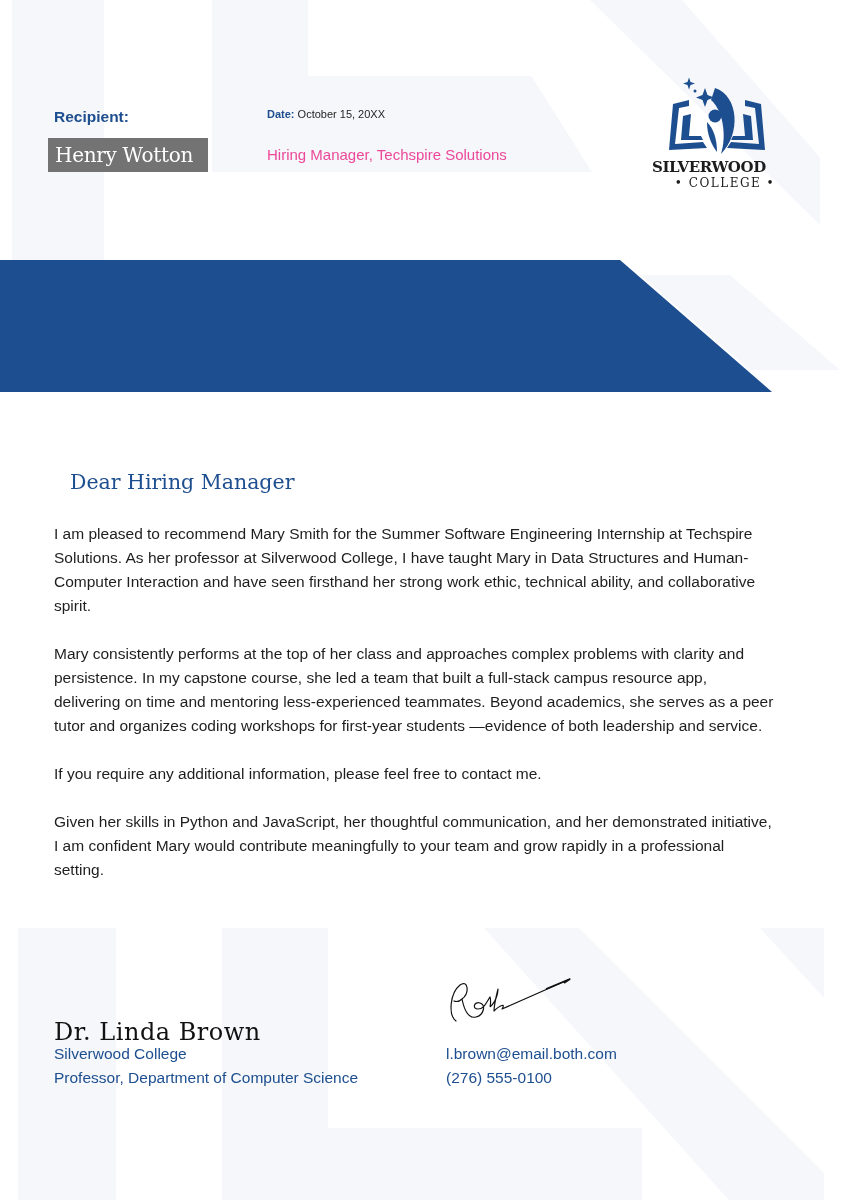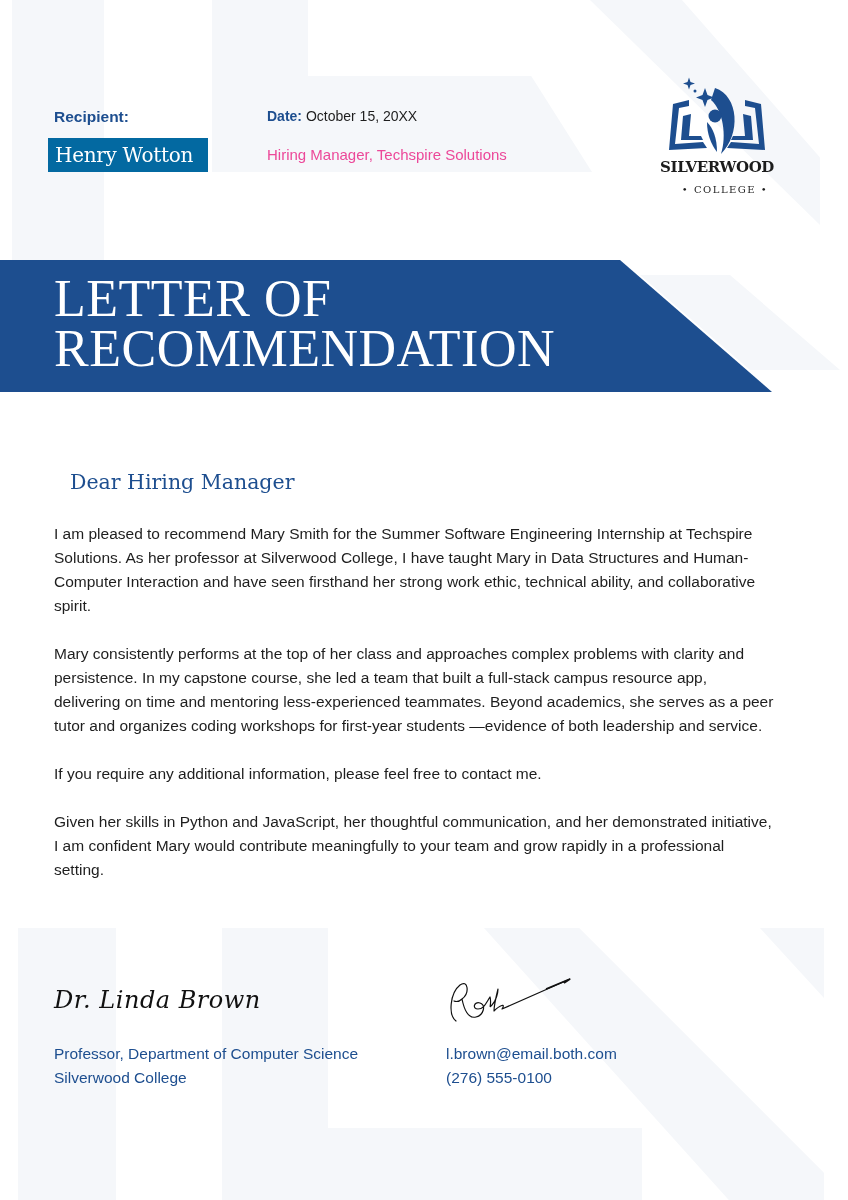--- a/index.html
+++ b/index.html
@@ -12,43 +12,43 @@
   .bg-shape { position: absolute; background: #f5f7fa; z-index: 0; }
   .page { position: absolute; inset: 0; z-index: 1; padding-left: 8px; }
 
   .recipient-label {
     position: absolute; left: 54px; top: 108px;
     font-size: 15.5px; font-weight: bold; color: #1d4e8f;
   }
   .recipient-name {
     position: absolute; left: 48px; top: 138px; height: 34px;
     padding: 0 7px; box-sizing: border-box; width: 160px;
-    background: #0369a1; color: #fff;
+    background: #737373; color: #fff;
     font-family: "DejaVu Serif", "Liberation Serif", serif;
     font-size: 20px; line-height: 34px; white-space: nowrap; letter-spacing: -0.3px;
   }
   .date-line {
-    position: absolute; left: 267px; top: 108px; font-size: 14px; color: #1e1e1e;
+    position: absolute; left: 267px; top: 108px; font-size: 11px; color: #1e1e1e;
   }
   .date-line .date-label { font-weight: bold; color: #1d4e8f; }
   .position-line {
     position: absolute; left: 267px; top: 146px; font-size: 15px; color: #ec4899;
   }
 
   .logo { position: absolute; left: 652px; top: 76px; width: 130px; height: 112px; }
   .logo svg { display: block; margin: 0 auto; }
   .logo-name {
-    position: absolute; left: 0; right: 0; top: 82px; text-align: center;
+    position: absolute; left: 0; right: 0; top: 82px; 
     font-family: "DejaVu Serif", "Liberation Serif", serif; font-weight: bold;
     font-size: 15px; color: #1c1c1c; letter-spacing: -0.4px;
   }
   .logo-sub {
     position: absolute; left: 16px; right: 0; top: 100px; text-align: center;
     font-family: "DejaVu Serif", "Liberation Serif", serif;
-    font-size: 10px; color: #1c1c1c; letter-spacing: 1.5px; margin-top: 8px;
+    font-size: 12px; color: #1c1c1c; letter-spacing: 1.5px;
   }
 
   .banner {
     position: absolute; left: 0; top: 260px; width: 772px; height: 132px;
     background: #1d4e8f;
     clip-path: polygon(0 0, 620px 0, 772px 132px, 0 132px);
   }
   .banner-title {
     position: absolute; left: 54px; top: 274px; margin: 0;
     font-family: "Liberation Serif", "DejaVu Serif", serif; font-weight: normal;
@@ -61,22 +61,22 @@
     font-size: 20.5px; color: #1d4e8f;
   }
   .body-text { position: absolute; left: 54px; top: 509px; width: 720px; }
   .body-text p {
     margin: 13px 0 24px 0; font-size: 15.5px; line-height: 24px; color: #1e1e1e;
   }
 
   .sig-left { position: absolute; left: 54px; top: 980px; width: 360px; }
   .sig-right { position: absolute; left: 446px; top: 975px; width: 300px; }
   .sig-script {
-    font-family: "DejaVu Serif", serif; font-style: italic; font-size: 24px;
-    color: #111; height: 44px; line-height: 40px; letter-spacing: 0.5px;
+    font-family: "DejaVu Serif", serif; font-size: 24px;
+    color: #111; height: 44px; line-height: 40px; letter-spacing: 0.5px; margin-top: 32px;
   }
   .sig-info { position: absolute; top: 62px; left: 0; }
   .sig-right .sig-info { top: 67px; }
   .sig-info div { font-size: 15.5px; line-height: 24px; color: #1d4e8f; white-space: nowrap; }
 </style>
 </head>
 <body>
 
 <div class="bg-shape" style="left:12px;top:0;width:92px;height:260px;"></div>
 <div class="bg-shape" style="left:212px;top:0;width:96px;height:172px;"></div>
@@ -115,38 +115,34 @@
       <path d="M22 40 L30 38 L28 60 L40 60 L42 64 L20 64 Z" fill="#1d4e8f"></path>
 
       <path d="M100 28 L84 24 L84 30 L94 32 L98 68 L70 66 L66 72 L104 74 Z" fill="#1d4e8f"></path>
       <path d="M90 40 L82 38 L84 60 L72 60 L70 64 L92 64 Z" fill="#1d4e8f"></path>
     </svg>
     <div class="logo-name">SILVERWOOD</div>
     <div class="logo-sub">• COLLEGE •</div>
   </div>
 
   <div class="banner"></div>
-  <h1 class="banner-title">
-    <span>LETTER OF</span><br>
-    <span>RECOMMENDATION</span>
-  </h1>
 
   <h2 class="salutation">Dear Hiring Manager</h2>
   <div class="body-text">
     <p>I am pleased to recommend Mary Smith for the Summer Software Engineering Internship at Techspire Solutions. As her professor at Silverwood College, I have taught Mary in Data Structures and Human-Computer Interaction and have seen firsthand her strong work ethic, technical ability, and collaborative spirit.</p>
     <p>Mary consistently performs at the top of her class and approaches complex problems with clarity and persistence. In my capstone course, she led a team that built a full-stack campus resource app, delivering on time and mentoring less-experienced teammates. Beyond academics, she serves as a peer tutor and organizes coding workshops for first-year students —evidence of both leadership and service.</p>
     <p>If you require any additional information, please feel free to contact me.</p>
     <p>Given her skills in Python and JavaScript, her thoughtful communication, and her demonstrated initiative, I am confident Mary would contribute meaningfully to your team and grow rapidly in a professional setting.</p>
   </div>
 
   <div class="sig-left">
     <div class="sig-script">Dr. Linda Brown</div>
     <div class="sig-info">
+      <div>Silverwood College</div>
       <div>Professor, Department of Computer Science</div>
-      <div>Silverwood College</div>
     </div>
   </div>
 
   <div class="sig-right">
     <svg width="130" height="50" viewBox="0 0 130 50">
       <path d="M10 46 C2 40 4 18 14 10 C22 4 24 18 16 24 C12 28 8 26 8 26 M16 24 C18 34 22 44 30 42 C38 40 40 30 34 28 C28 26 26 34 32 34 C38 34 40 28 44 22 C46 30 42 34 46 30 C50 26 52 18 52 14 C50 22 48 30 48 36 C54 30 60 28 56 34 L124 4" fill="none" stroke="#111" stroke-width="1.2" stroke-linecap="round" stroke-linejoin="round"></path>
       <path d="M100 14 L124 4 L118 8" fill="none" stroke="#111" stroke-width="1.6"></path>
     </svg>
     <div class="sig-info">
       <div>l.brown@email.both.com</div>

